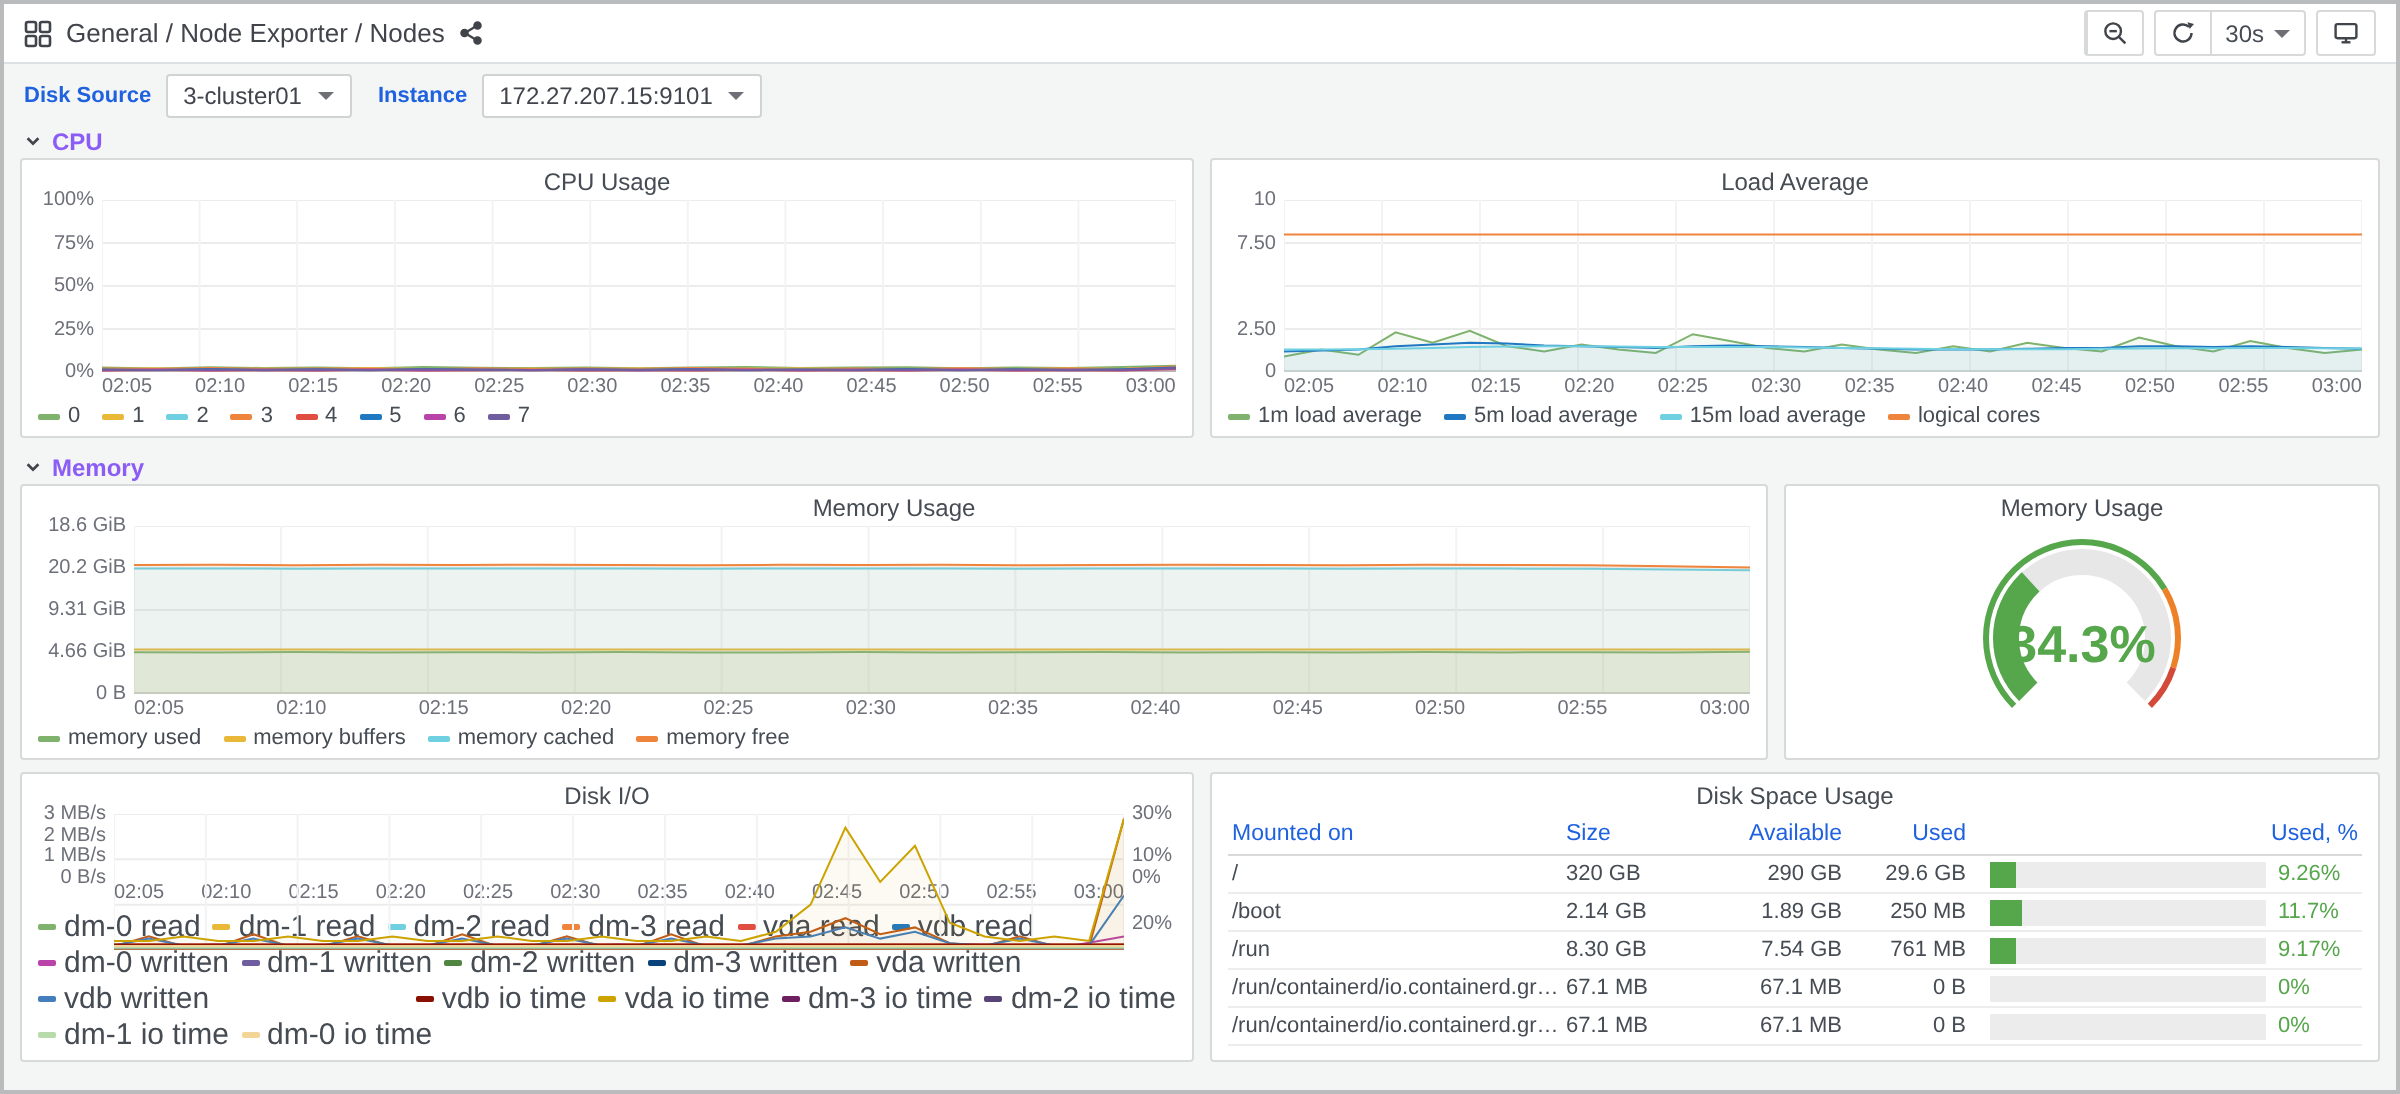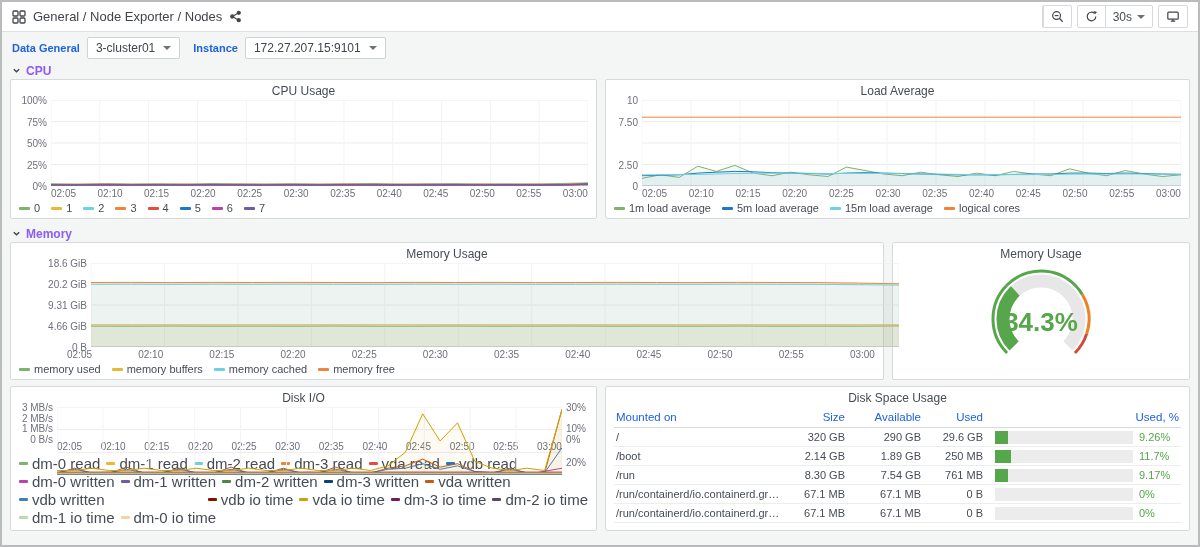--- a/index.html
+++ b/index.html
@@ -45,21 +45,21 @@
   .legend .sp{flex:1}
   
   .gauge-wrap{flex:1;position:relative;display:flex;align-items:center;justify-content:center}
   .gauge-value{position:absolute;left:0;right:0;top:44px;text-align:center;font-size:26px;font-weight:700;color:#56A64B}
   
   .tbl{flex:1;display:flex;flex-direction:column;overflow:hidden;font-size:11px}
   .trow{display:flex;align-items:center;height:19px;flex:0 0 19px;border-bottom:1px solid #ebedef;color:#464c54}
   .trow.thead{height:21px;flex:0 0 21px;color:#1f62e0;font-size:11.5px;border-bottom:1px solid #d8d9da}
   .tc{white-space:nowrap;overflow:hidden;text-overflow:ellipsis}
   .c0{flex:1;padding-left:2px;text-align:left}
-  .c1{width:62px;text-align:right}
+  .c1{width:62px;}
   .c2{width:76px;text-align:right}
   .c3{width:62px;text-align:right}
   .c4{width:198px;display:flex;align-items:center;gap:6px;padding-left:12px}
   .thead .c4{display:block;text-align:right;padding-right:2px}
   .track{flex:1;height:13px;background:#ececec;position:relative;overflow:hidden}
   .fillb{position:absolute;left:0;top:0;bottom:0;background:#56A64B}
   .pctlab{width:42px;color:#56A64B;flex:0 0 42px}
 </style>
 </head>
 <body>
@@ -133,21 +133,21 @@
                   <line x1="4.6" y1="12" x2="9.4" y2="12"></line>
                 </g>
               </svg>
           </span>
         </div>
       </div>
     </div>
   </div>
 
   <div class="submenu">
-    <span class="varlabel">Data General</span>
+    <span class="varlabel">Disk Source</span>
     <div class="select">
       <span>3-cluster01</span>
       <span class="caret"></span>
     </div>
     <span class="varlabel" style="margin-left:6px">Instance</span>
     <div class="select">
       <span>172.27.207.15:9101</span>
       <span class="caret"></span>
     </div>
   </div>
@@ -344,21 +344,21 @@
           <polyline points="2,3.5 5,6.5 8,3.5" fill="none" stroke="#41444b" stroke-width="1.5"></polyline>
         </svg>
     </span>
     <span>Memory</span>
   </div>
   <div class="row row-mem">
     <div class="panel" style="flex:1">
       <div class="panel-title">Memory Usage</div>
       <div class="chart">
           <div class="plot-wrap">
-            <div class="ylab" style="width: 48px; margin-left: 24px;">
+            <div class="ylab" style="width: 48px;">
               <span style="top: 0%;">18.6 GiB</span>
               <span style="top: 24.7%;">20.2 GiB</span>
               <span style="top: 50%;">9.31 GiB</span>
               <span style="top: 75%;">4.66 GiB</span>
               <span style="top: 100%;">0 B</span>
             </div>
             <div class="plot">
               <svg width="808" height="84">
                 <line x1="0" y1="0.0" x2="808" y2="0.0" stroke="#ececec"></line>
                 <line x1="0" y1="20.7" x2="808" y2="20.7" stroke="#ececec"></line>

